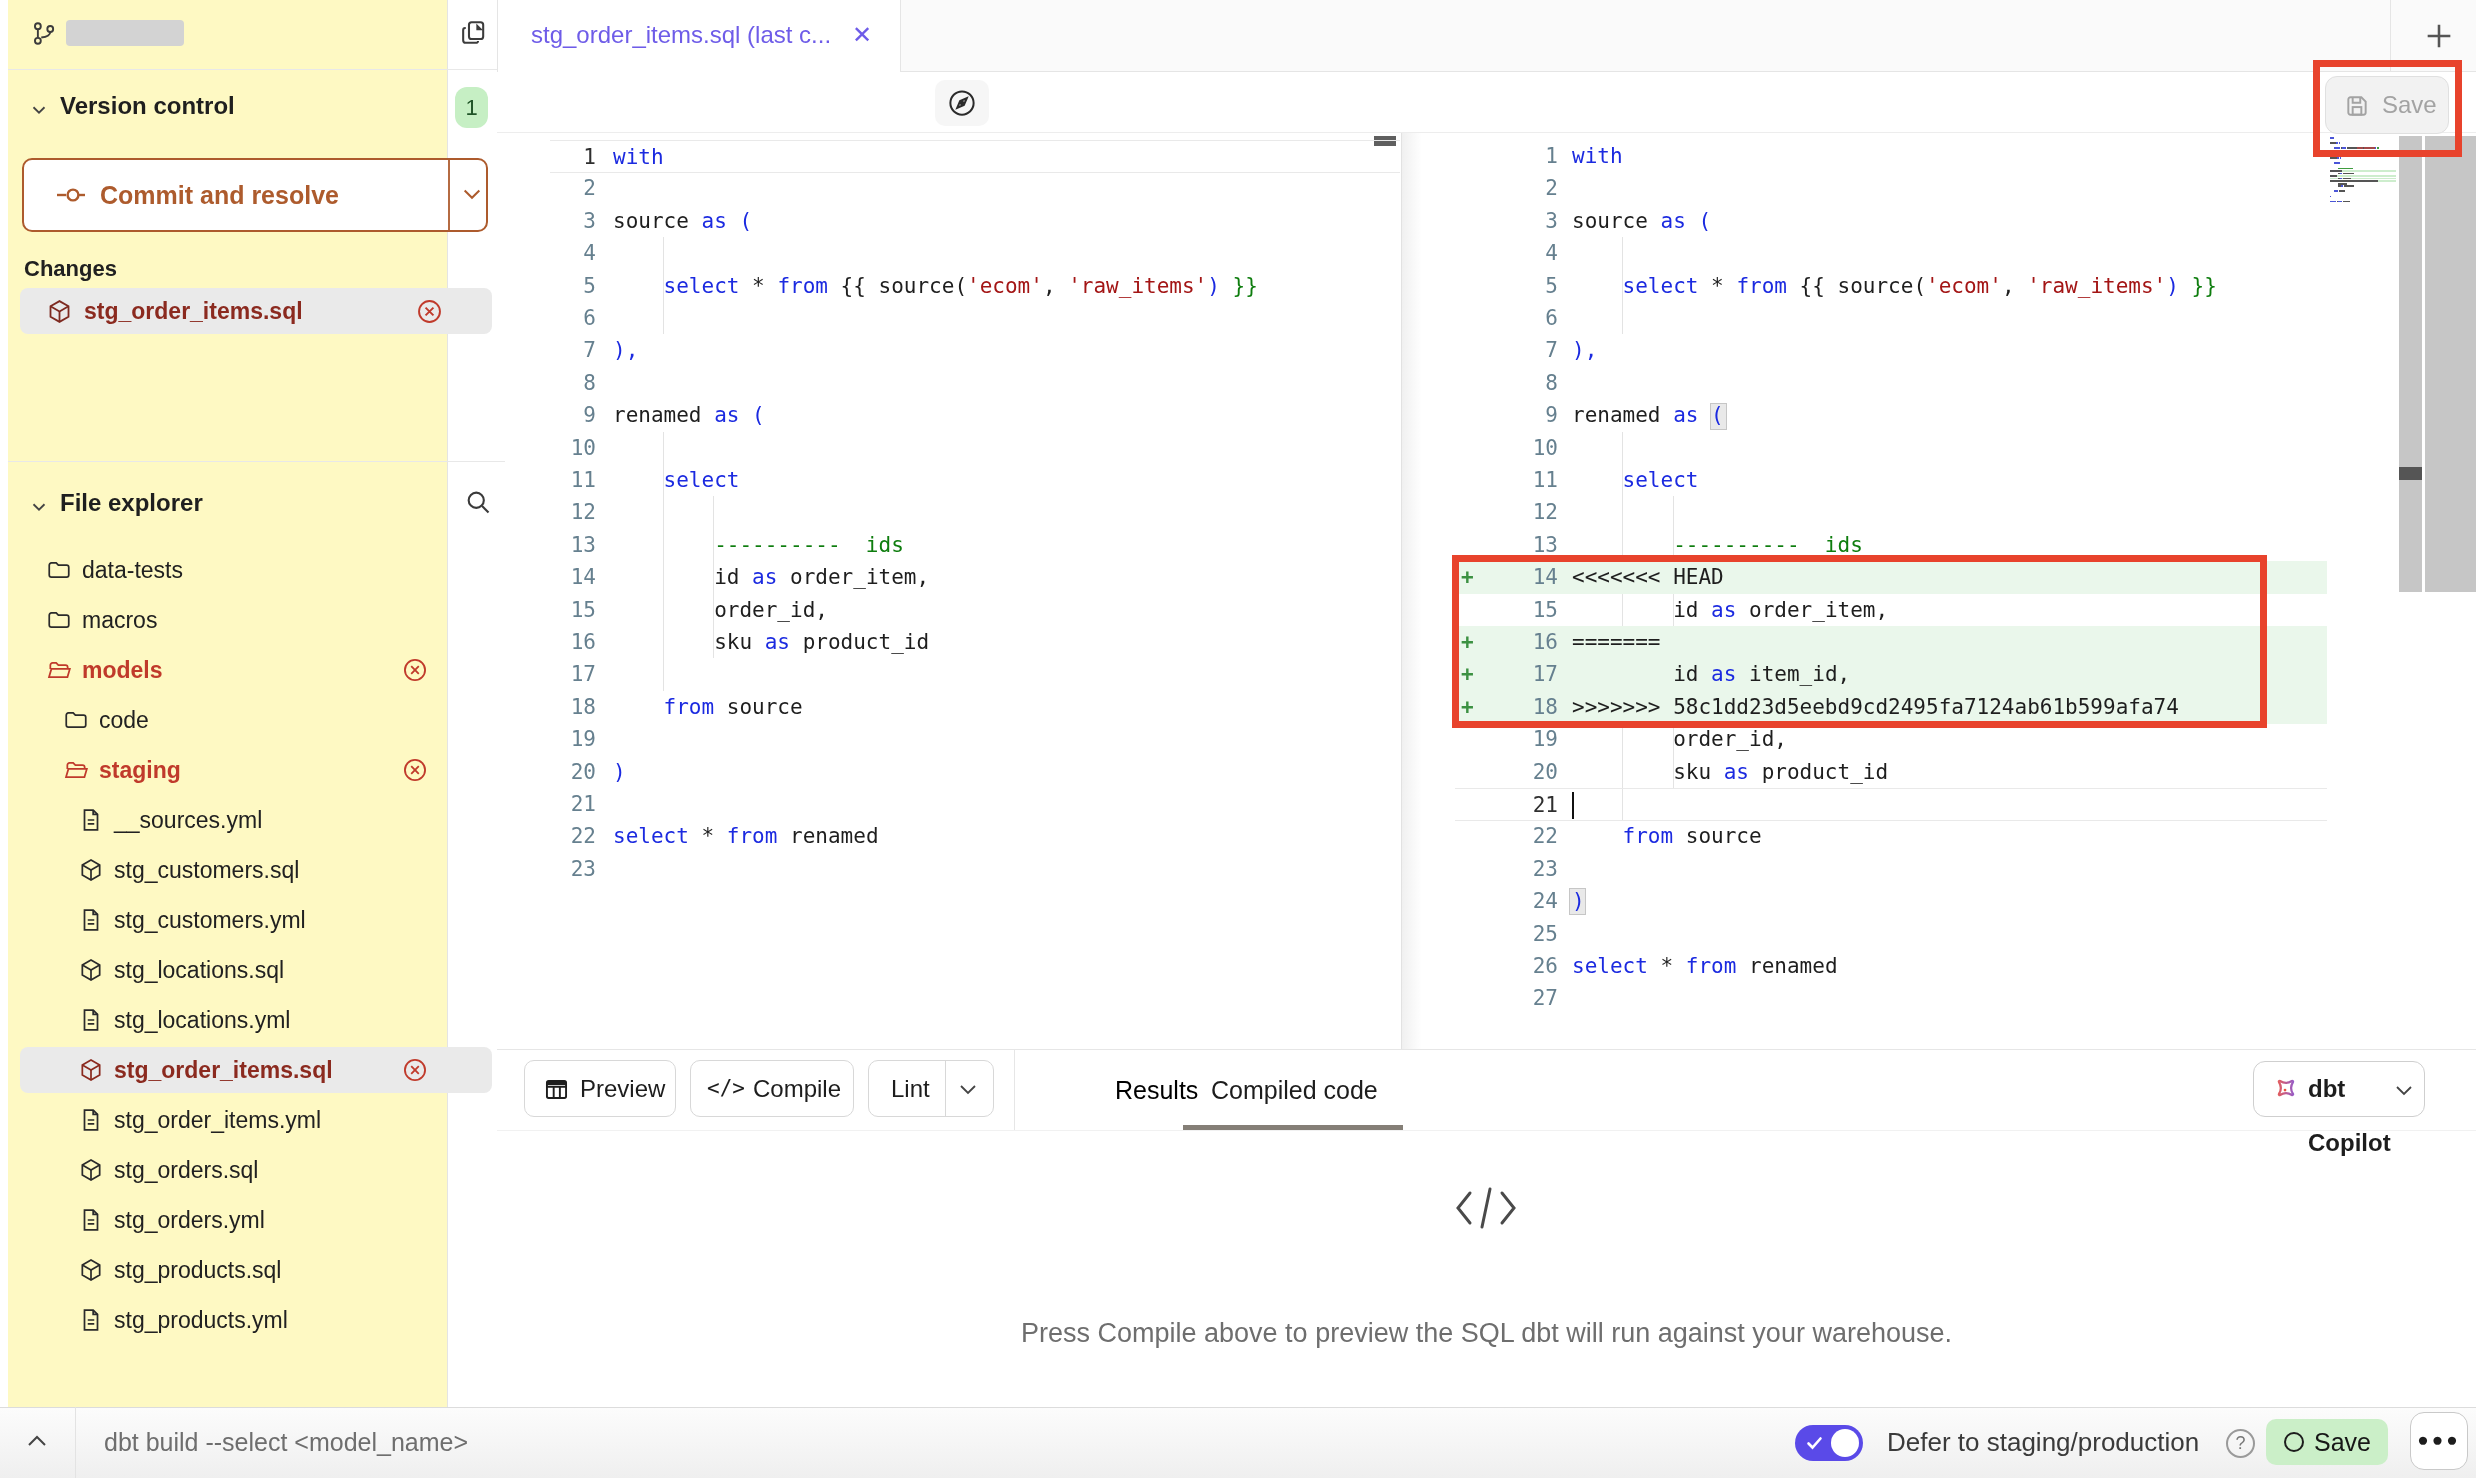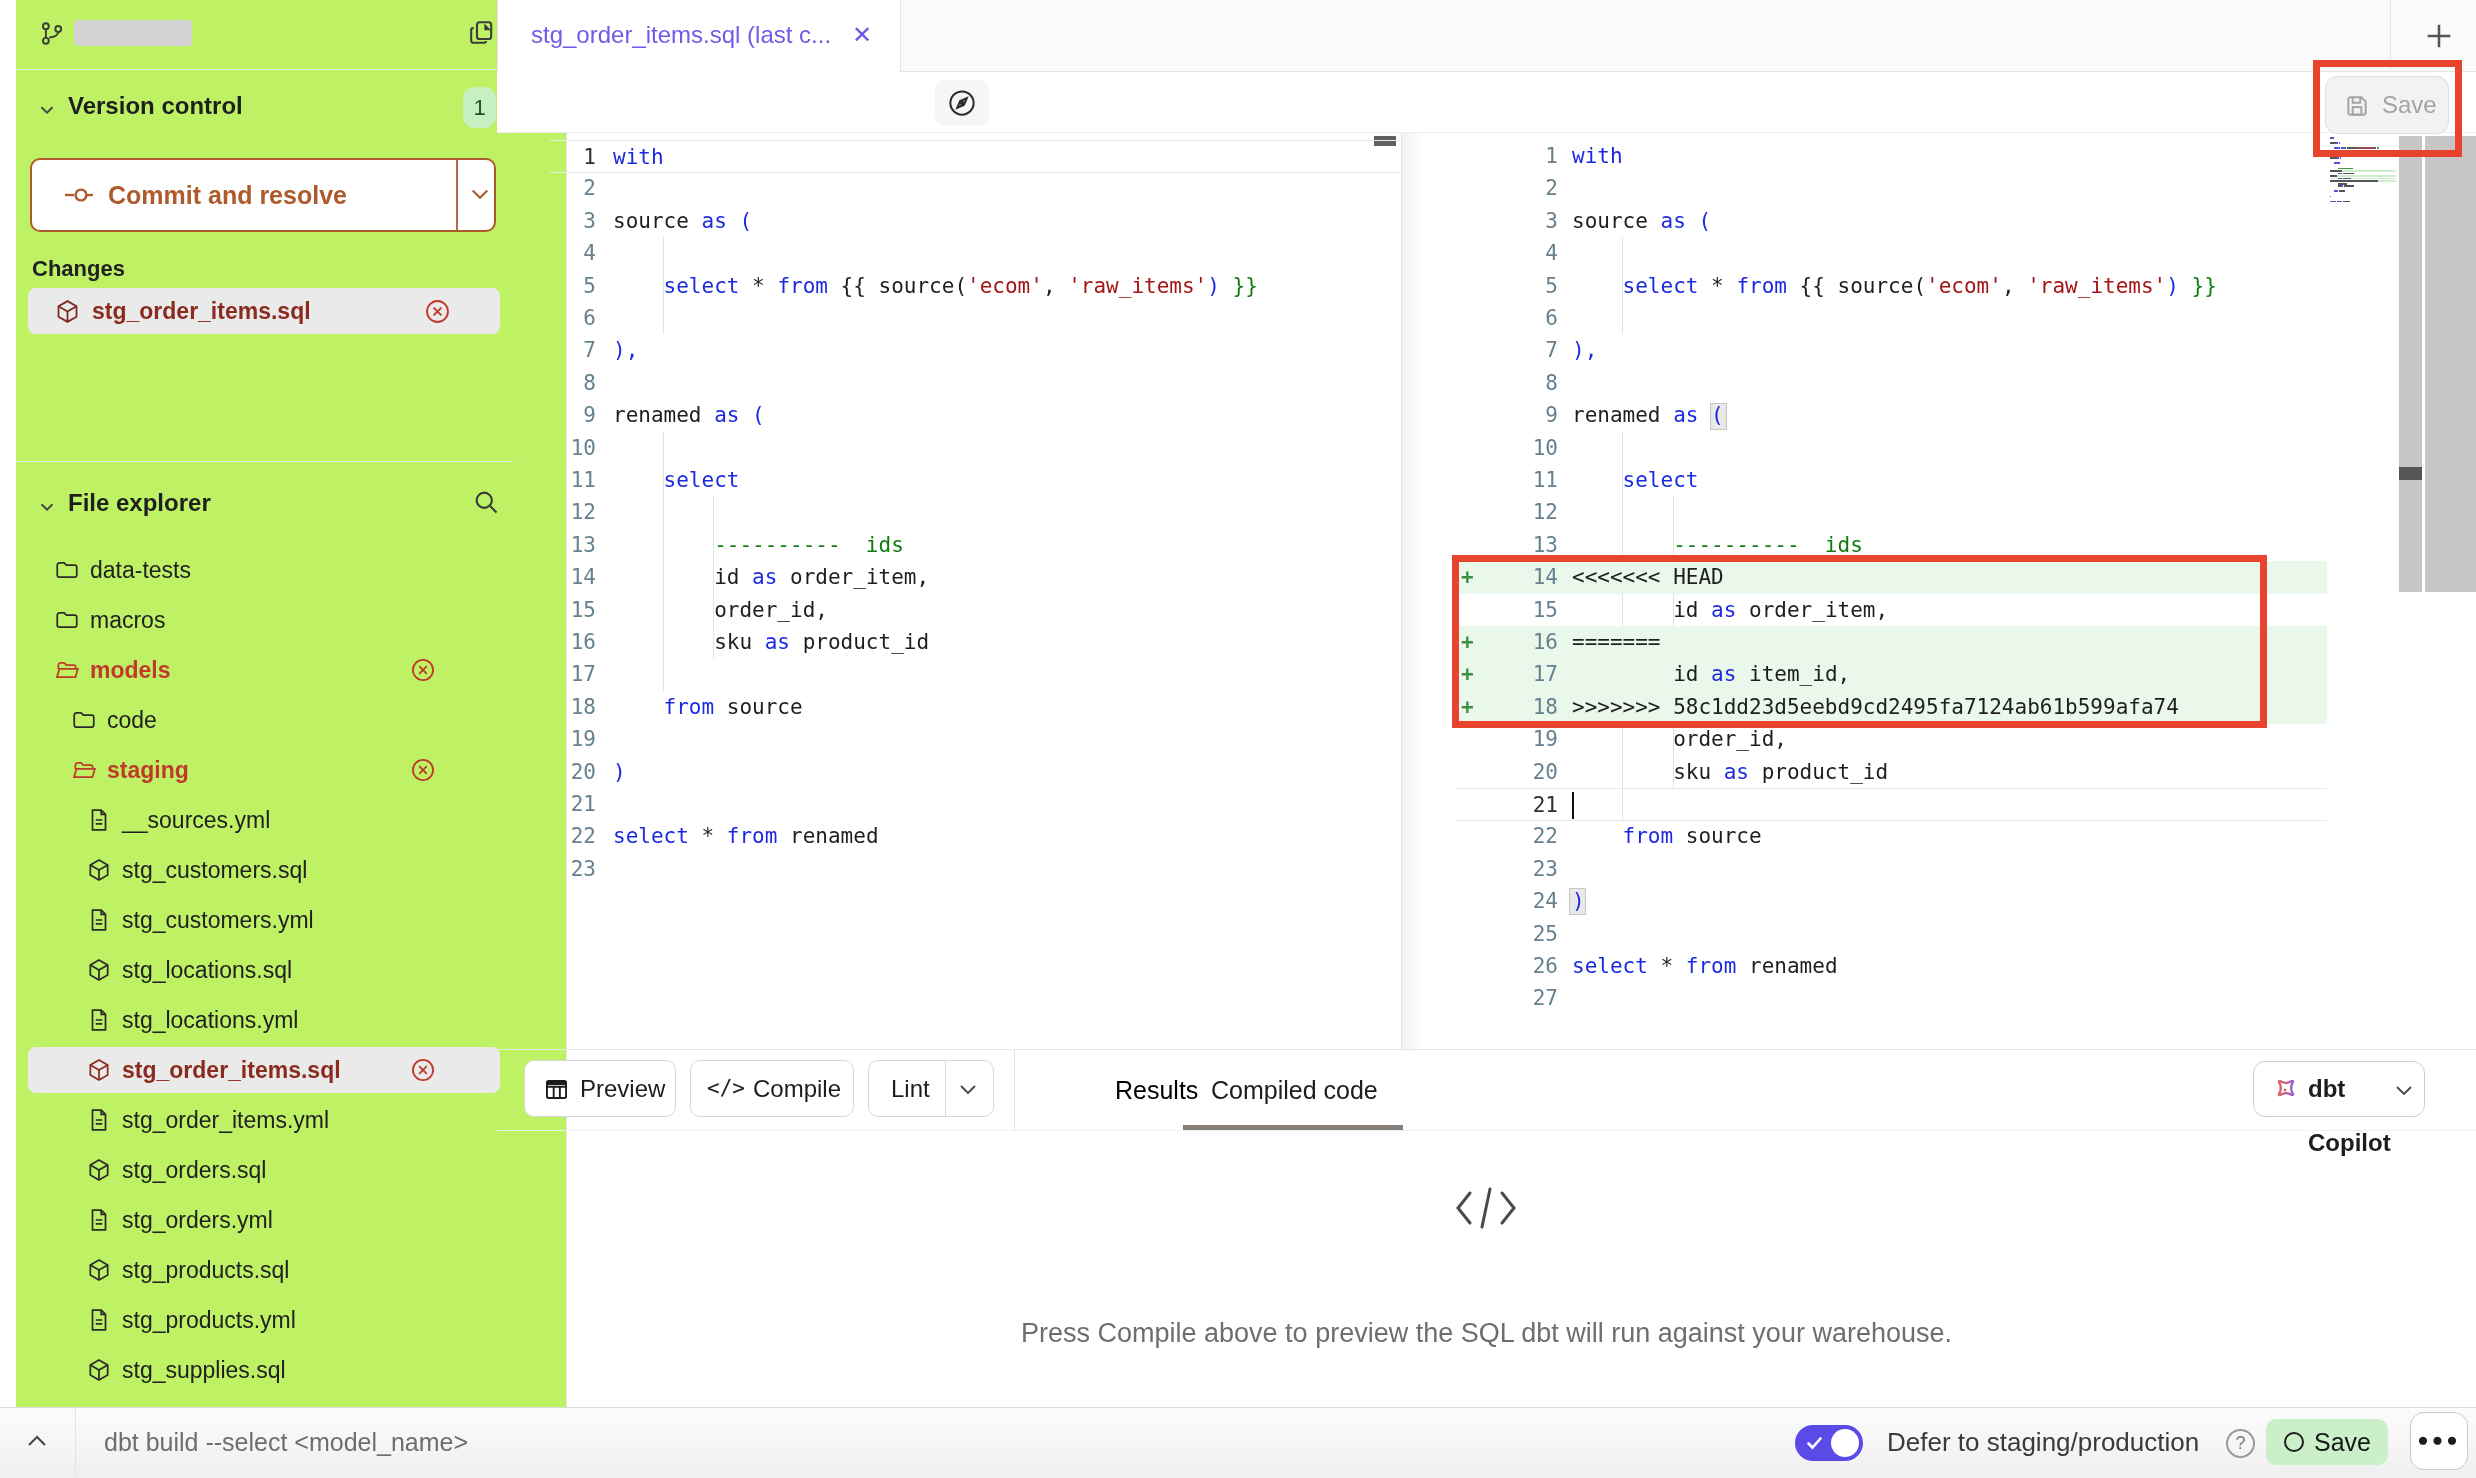--- a/index.html
+++ b/index.html
@@ -5,21 +5,21 @@
   * { box-sizing: border-box; margin: 0; padding: 0; }
   html,body { background:#fff; }
   body { font-family: "Liberation Sans", sans-serif; color:#212121; }
   #app { position:relative; width:2476px; height:1478px; overflow:hidden; background:#fff;
          --purple:#6E5CE8; --orange:#AD5B2D; --red-ann:#E8432C; --diff-green:#EAF7EB;
          --mod-red:#C03A2B; --sel-red:#8B2A1F; }
   .abs { position:absolute; }
   svg { display:block; }
 
   
-  #sidebar { left:16px; top:0; width:551px; height:1407px; background:#bef264; border-right:1px solid #E4E4E4; }
+  #sidebar { left:8px; top:0; width:440px; height:1407px; background:#fef9c3; border-right:1px solid #E4E4E4; }
   .sb-divider { left:0; width:497px; height:1px; background:#E8E8E8; }
   .section-title { font-size:24px; font-weight:700; color:#1f1f1f; }
   #vc-badge { left:447px; top:87px; width:33px; height:41px; background:#C6EFC4; border-radius:12px;
               font-size:22px; color:#1F5427; text-align:center; line-height:41px; }
   #commit-btn { left:14px; top:158px; width:466px; height:74px; border:2px solid var(--orange);
                 border-radius:10px; background:#fff; }
   #commit-btn .label { position:absolute; left:76px; top:0; line-height:70px; font-size:25px; font-weight:600; color:var(--orange); }
   #commit-split { position:absolute; left:424px; top:0; width:2px; height:70px; background:var(--orange); opacity:.9; }
   #changes-label { left:16px; top:256px; font-size:22px; font-weight:700; }
   #changed-row { left:12px; top:288px; width:472px; height:46px; background:#EAEAEA; border-radius:8px; }
@@ -346,30 +346,20 @@
         </div>
         <div class="file-row" style="top: 750px;">
           <span class="icon" style="left:70px">
             <svg width="26" height="26" viewBox="0 0 24 24" fill="none" stroke="#2b2b2b" stroke-width="1.6">
               <path d="M6 2.8h8l4 4v14.4H6z"></path>
               <path d="M14 2.8v4h4"></path>
               <path d="M9 12h6M9 15.5h6"></path>
             </svg>
           </span>
           <span class="fname" style="left:106px;color:#212121;font-weight:400">stg_products.yml</span>
-        </div>
-        <div class="file-row" style="top: 800px;">
-          <span class="icon" style="left:70px">
-            <svg width="26" height="26" viewBox="0 0 24 24" fill="none" stroke="#2b2b2b" stroke-width="1.6">
-              <path d="M12 2.8l8 4.6v9.2l-8 4.6-8-4.6V7.4z"></path>
-              <path d="M4 7.4l8 4.6 8-4.6"></path>
-              <path d="M12 12v9.2"></path>
-            </svg>
-          </span>
-          <span class="fname" style="left:106px;color:#212121;font-weight:400">stg_supplies.sql</span>
         </div>
       </div>
   </aside>
 
   <div class="abs" id="tabbar"></div>
   <div class="abs" id="tabbar-vline"></div>
   <div class="abs" id="tab-active">
     <span class="t">stg_order_items.sql (last c...</span>
     <span id="tab-close">✕</span>
   </div>

